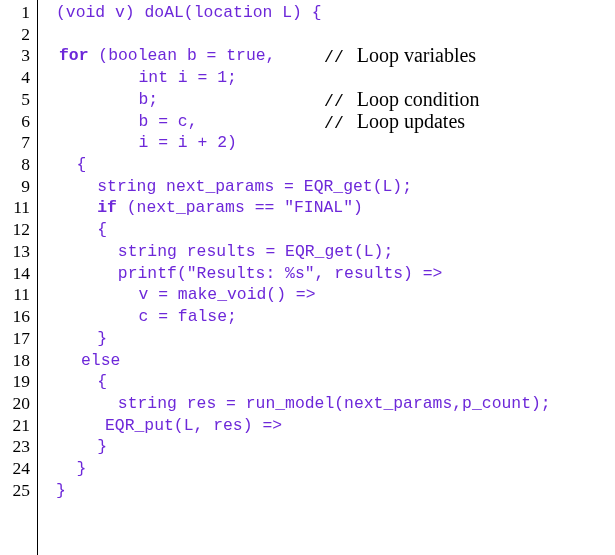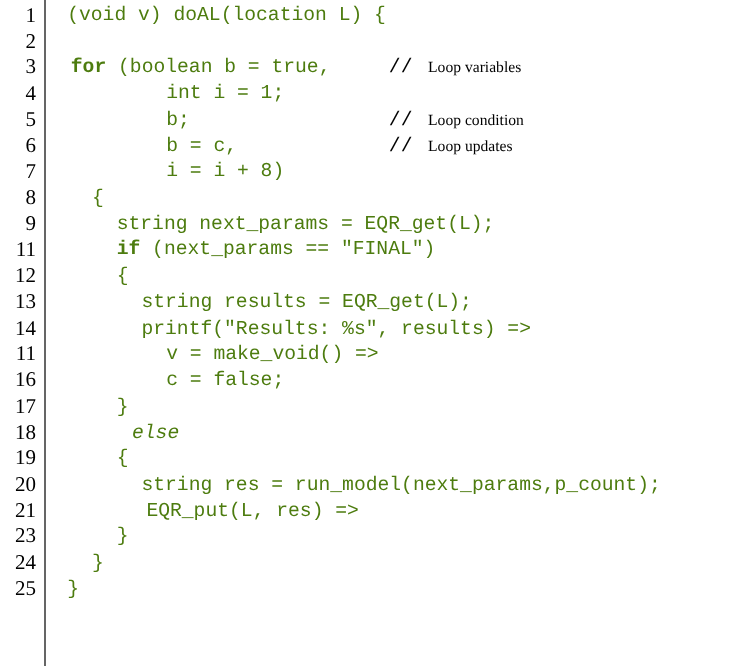--- a/index.html
+++ b/index.html
@@ -54,41 +54,41 @@
 
   .codetext {
     position: absolute;
     left: 56px;
     top: 0;
     font-family: "Liberation Mono", "DejaVu Sans Mono", monospace;
     font-size: 16.4px;
     line-height: 21.72px;
     letter-spacing: 0px;
     white-space: pre;
-    color: #4d7c0f;
+    color: #6d28d9;
   }
 
   .kw {
     font-weight: bold;
   }
 
   
   .comment {
     position: absolute;
     top: 0;
     line-height: 21.72px;
     white-space: pre;
   }
   .comment .slashes {
     font-family: "Liberation Mono", "DejaVu Sans Mono", monospace;
     font-size: 16.4px;
   }
   .comment .ctext {
     font-family: "Liberation Serif", "DejaVu Serif", serif;
-    font-size: 13px;
+    font-size: 20px;
     padding-left: 13px;
   }
 </style>
 </head>
 <body>
 
 <div id="listing">
   <div id="gutter-rule"></div>
   <div id="lines-container">
       <div class="code-line">
@@ -113,21 +113,21 @@
         <span class="codetext" style="left: 138.48px;"><span>b;</span></span>
         <span class="comment" style="left: 324.06px;"><span class="slashes">//</span><span class="ctext">Loop condition</span></span>
       </div>
       <div class="code-line">
         <span class="lineno">6</span>
         <span class="codetext" style="left: 138.48px;"><span>b = c,</span></span>
         <span class="comment" style="left: 324.06px;"><span class="slashes">//</span><span class="ctext">Loop updates</span></span>
       </div>
       <div class="code-line">
         <span class="lineno">7</span>
-        <span class="codetext" style="left: 138.48px;"><span>i = i + 8)</span></span>
+        <span class="codetext" style="left: 138.48px;"><span>i = i + 2)</span></span>
       </div>
       <div class="code-line">
         <span class="lineno">8</span>
         <span class="codetext" style="left: 76.62px;"><span>{</span></span>
       </div>
       <div class="code-line">
         <span class="lineno">9</span>
         <span class="codetext" style="left: 97.24px;"><span>string next_params = EQR_get(L);</span></span>
       </div>
       <div class="code-line">
@@ -153,33 +153,33 @@
       <div class="code-line">
         <span class="lineno">16</span>
         <span class="codetext" style="left: 138.48px;"><span>c = false;</span></span>
       </div>
       <div class="code-line">
         <span class="lineno">17</span>
         <span class="codetext" style="left: 97.24px;"><span>}</span></span>
       </div>
       <div class="code-line">
         <span class="lineno">18</span>
-        <span class="codetext" style="left: 110px; font-style: italic;"><span>else</span></span>
+        <span class="codetext" style="left: 81px;"><span>else</span></span>
       </div>
       <div class="code-line">
         <span class="lineno">19</span>
         <span class="codetext" style="left: 97.24px;"><span>{</span></span>
       </div>
       <div class="code-line">
         <span class="lineno">20</span>
         <span class="codetext" style="left: 117.86px;"><span>string res = run_model(next_params,p_count);</span></span>
       </div>
       <div class="code-line">
         <span class="lineno">21</span>
-        <span class="codetext" style="left: 122px;"><span>EQR_put(L, res) =&gt;</span></span>
+        <span class="codetext" style="left: 105px;"><span>EQR_put(L, res) =&gt;</span></span>
       </div>
       <div class="code-line">
         <span class="lineno">23</span>
         <span class="codetext" style="left: 97.24px;"><span>}</span></span>
       </div>
       <div class="code-line">
         <span class="lineno">24</span>
         <span class="codetext" style="left: 76.62px;"><span>}</span></span>
       </div>
       <div class="code-line">

